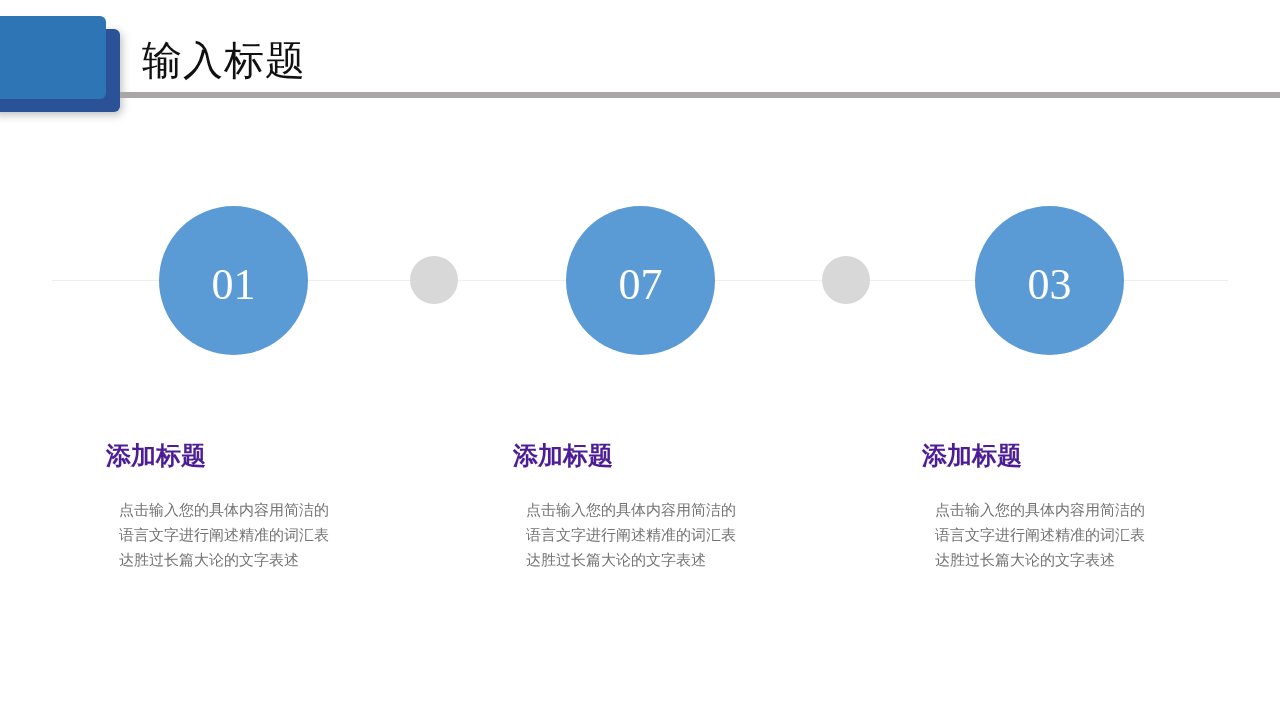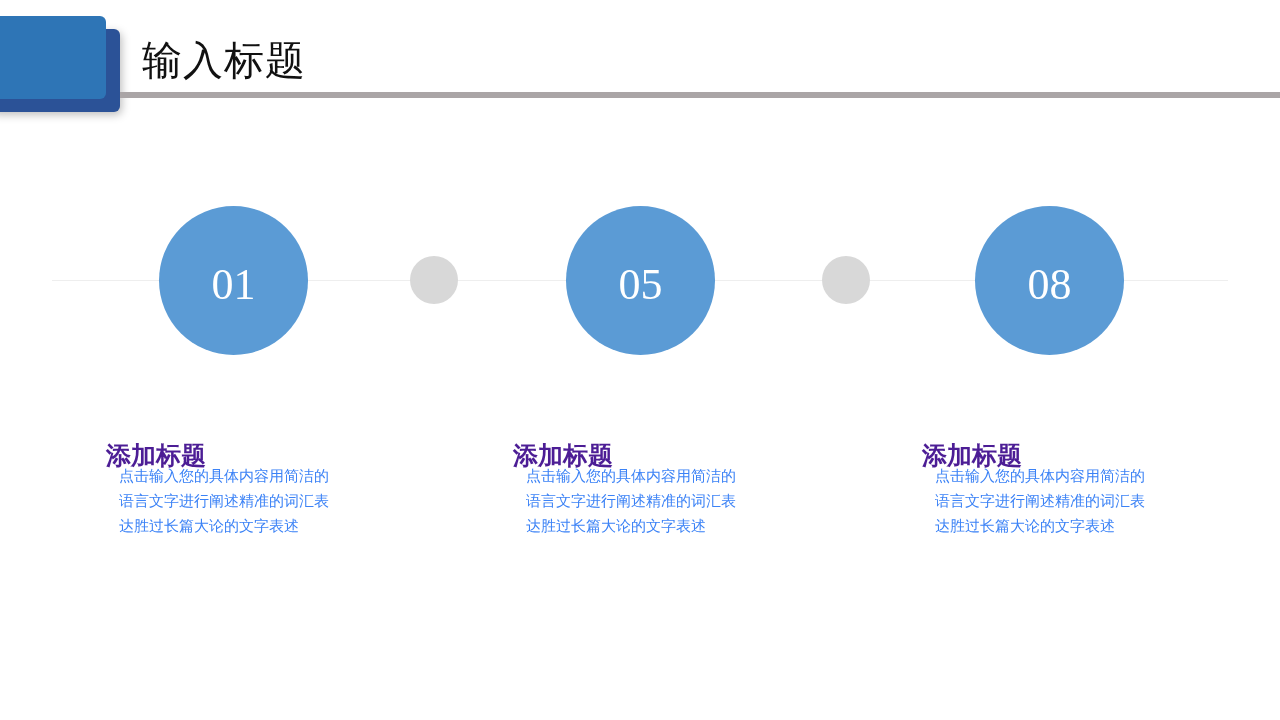--- a/index.html
+++ b/index.html
@@ -38,22 +38,22 @@
     }
     .connector-dot {
       position: absolute; width: 48px; height: 48px; border-radius: 50%;
       background: #d8d8d8;
     }
     .card-title {
       position: absolute; width: 240px; text-align: left;
       font-size: 25px; font-weight: bold; color: #4c1d95; top: 438px; line-height: 36px;
     }
     .card-body {
-      position: absolute; width: 240px; top: 464px;
-      font-size: 15px; color: #3b82f6; line-height: 25px;
+      position: absolute; width: 240px; top: 498px;
+      font-size: 15px; color: #737373; line-height: 25px;
     }
     .card-body span { display: block; white-space: nowrap; }
   </style>
 </head>
 <body>
 
 <div>
   <div class="header-block-back"></div>
   <div class="header-block-front"></div>
   <div class="header-title">输入标题</div>
@@ -61,25 +61,25 @@
 </div>
 
 <div>
   <div class="timeline-line"></div>
 
   <div class="step-circle" style="left:159px; top:206px;">
     <span>01</span>
   </div>
   <div class="connector-dot" style="left:410px; top:256px;"></div>
   <div class="step-circle" style="left:566px; top:206px;">
-    <span>05</span>
+    <span>07</span>
   </div>
   <div class="connector-dot" style="left:822px; top:256px;"></div>
   <div class="step-circle" style="left:975px; top:206px;">
-    <span>08</span>
+    <span>03</span>
   </div>
 </div>
 
 <div>
   <div class="card-title" style="left:106px;">添加标题</div>
   <div class="card-body" style="left:119px;">
     <span>点击输入您的具体内容用简洁的</span>
     <span>语言文字进行阐述精准的词汇表</span>
     <span>达胜过长篇大论的文字表述</span>
   </div>

